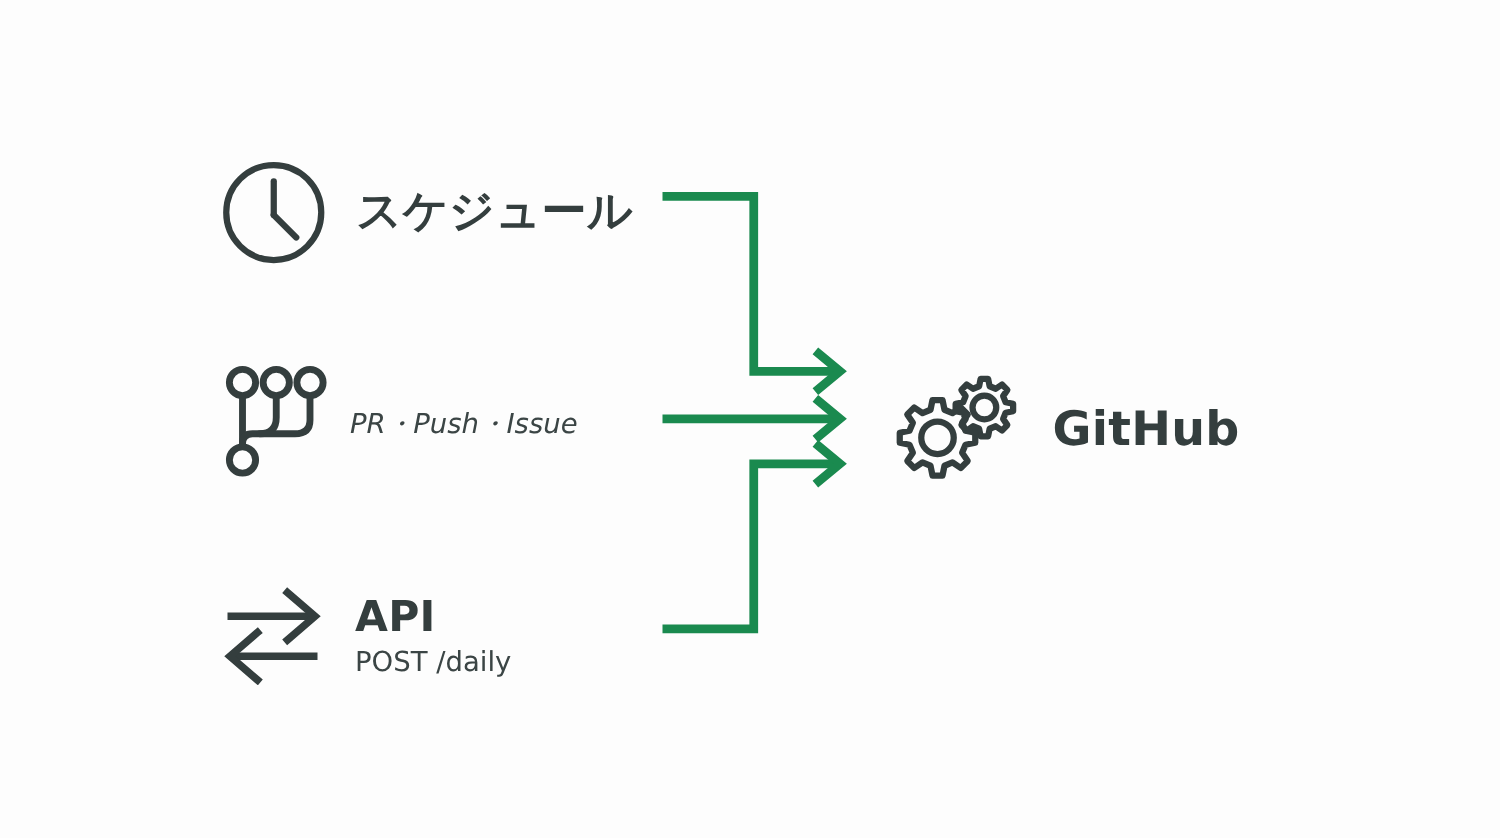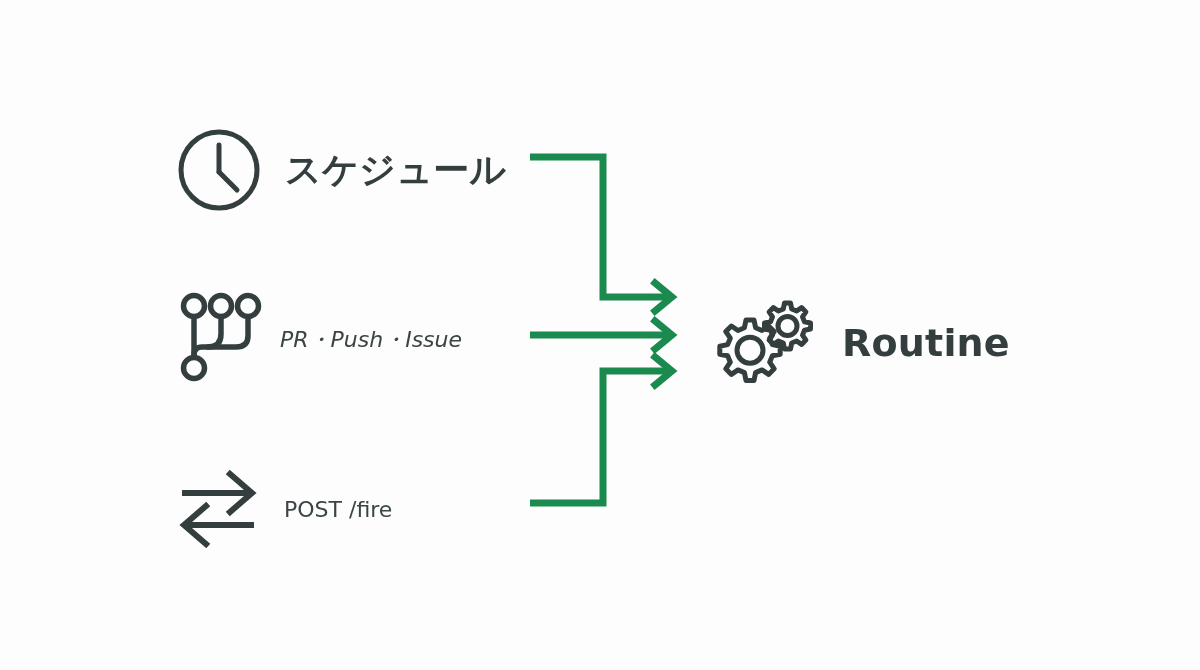--- a/index.html
+++ b/index.html
@@ -147,21 +147,22 @@
 
           <path d="M 6 27 L 74 27"></path>
           <polyline points="54,8 76,27 54,46" stroke-linecap="square"></polyline>
 
           <path d="M 78 59 L 10 59"></path>
           <polyline points="30,40 8,59 30,78" stroke-linecap="square"></polyline>
         </g>
       </svg>
     </span>
     <span class="labels">
-      <span class="subtitle">POST /fire</span>
+      <span class="title">API</span>
+      <span class="subtitle">POST /daily</span>
     </span>
   </div>
 
   <div class="node" id="node-routine">
     <span class="icon-box">
       <svg width="100" height="92" viewBox="0 0 100 92">
         <g fill="none" stroke="#343e3e" stroke-width="5" stroke-linecap="round" stroke-linejoin="round">
 
           <path d="M 68.5 7.0 L 74.5 7.0 L 75.7 13.0 L 80.6 15.0 L 85.6 11.6
                    L 89.9 15.9 L 86.5 20.9 L 88.5 25.8 L 94.5 27.0 L 94.5 33.0
@@ -177,17 +178,17 @@
                    L 56.4 59.8 L 53.7 66.2 L 58.2 72.8 L 52.6 78.4 L 46.0 73.9
                    L 39.6 76.6 L 38.0 84.4 L 30.0 84.4 L 28.4 76.6 L 22.0 73.9
                    L 15.4 78.4 L 9.8 72.8 L 14.3 66.2 L 11.6 59.8 L 3.8 58.2
                    L 3.8 50.2 L 11.6 48.6 L 14.3 42.2 L 9.8 35.6 L 15.4 30.0
                    L 22.0 34.5 L 28.4 31.8 Z"></path>
           <circle cx="34" cy="54.2" r="13"></circle>
         </g>
       </svg>
     </span>
     <span class="labels">
-      <span class="title">Routine</span>
+      <span class="title">GitHub</span>
     </span>
   </div>
 
 </div>
 
 </body></html>

